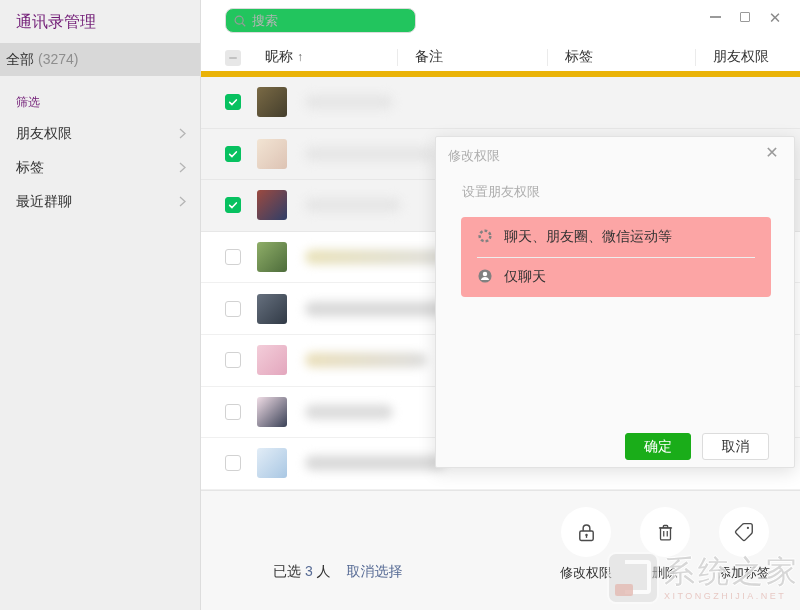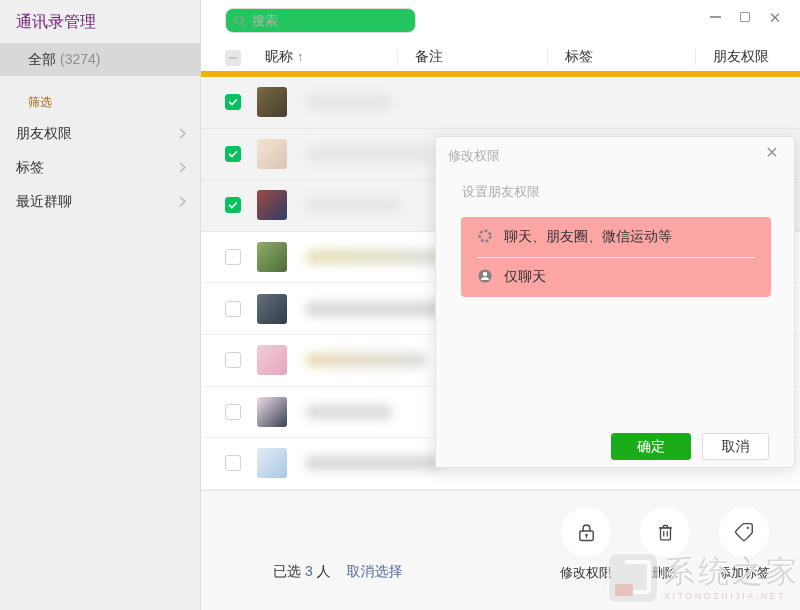--- a/index.html
+++ b/index.html
@@ -3,23 +3,23 @@
 <meta charset="utf-8">
 <style>
   * { margin:0; padding:0; box-sizing:border-box; }
   html,body { width:800px; height:610px; }
   body { font-family:"Liberation Sans","DejaVu Sans",sans-serif; font-size:14px; color:#333; }
   .window { position:relative; width:800px; height:610px; background:#fff; overflow:hidden; }
 
   
   .sidebar { position:absolute; left:0; top:0; width:201px; height:610px; background:#efefef; border-right:1px solid #ddd; }
   .sb-title { padding:12px 16px 10px; color:#701a75; font-size:16px;border-radius:16px; }
-  .sb-selected { height:33px; line-height:33px; background:#d8d8d8; padding:0 28px; cursor:default; }
+  .sb-selected { height:33px; line-height:33px; background:#d8d8d8; padding:0 6px; cursor:default; }
   .sb-selected .count { color:#8e8e8e; margin-left:4px; }
-  .sb-filter { padding:18px 28px 6px; color:#a16207; font-size:12px; }
+  .sb-filter { padding:18px 16px 6px; color:#701a75; font-size:12px; }
   .sb-item { height:34px; display:flex; align-items:center; padding:0 14px 0 16px; color:#333; cursor:default; }
   .sb-item .lbl { flex:1; }
 
   
   .main { position:absolute; left:201px; top:0; right:0; bottom:0; background:#fff; }
   .topbar { position:relative; height:46px; }
   .search-wrap { position:absolute; left:24px; top:8px; width:191px; height:25px; }
   .search-wrap input { width:100%; height:100%; border:1px solid #dcdcdc; border-radius:8px; padding:0 20px 0 26px; font-size:13px; color:#333; outline:none; background:#22c55e; font-family:inherit; }
   .search-wrap input::placeholder { color:#b5b5b5; }
   .search-icon { position:absolute; left:8px; top:5.5px; }
@@ -63,21 +63,21 @@
   .modal { position:absolute; left:435px; top:136px; width:360px; height:332px; background:#fafafa; border:1px solid #e2e2e2; border-radius:2px; box-shadow:0 4px 18px rgba(0,0,0,.12); z-index:10; }
   .m-title { position:absolute; left:12px; top:10px; font-size:13px; color:#aeaeae; }
   .m-close { position:absolute; right:12px; top:6px; font-size:16px; color:#9a9a9a; width:20px; height:20px; text-align:center; cursor:default; }
   .m-sub { position:absolute; left:26px; top:46px; font-size:13px; color:#aeaeae; }
   .m-options { position:absolute; left:25px; top:80px; width:310px; height:80px; background:#fca5a5; border-radius:4px; }
   .m-opt { position:relative; height:40px; display:flex; align-items:center; padding-left:16px; cursor:default; }
   .m-opt + .m-opt::before { content:""; position:absolute; left:16px; right:16px; top:0; height:1px; background:#eee; }
   .m-opt .olabel { margin-left:11px; font-size:14px; color:#333; }
   .m-btns { position:absolute; right:25px; top:296px; display:flex; gap:11px; }
   .btn { height:27px; border-radius:3px; font-size:14px; display:flex; align-items:center; justify-content:center; cursor:default; font-family:inherit; }
-  .btn-confirm { width:80px; background:#1aad19; color:#fff; border:1px solid #1aad19; }
+  .btn-confirm { width:66px; background:#1aad19; color:#fff; border:1px solid #1aad19; }
   .btn-cancel { width:67px; background:#fff; color:#333; border:1px solid #dcdcdc; }
 
   
   .watermark { position:absolute; right:0px; bottom:6px; display:flex; align-items:center; z-index:20; opacity:.9; pointer-events:none; }
   .wm-logo { width:52px; height:52px; border-radius:9px; background:rgba(214,214,214,.55); border:2px solid rgba(255,255,255,.85); position:relative; flex:0 0 auto; }
   .wm-logo::before { content:""; position:absolute; right:6px; top:6px; width:22px; height:26px; border:4px solid rgba(255,255,255,.9); border-left:none; border-radius:0 4px 4px 0; }
   .wm-logo::after { content:""; position:absolute; left:6px; bottom:6px; width:18px; height:12px; background:rgba(226,180,172,.8); border-radius:2px; }
   .wm-text { margin-left:5px; }
   .wm-cn { font-size:31px; font-weight:normal; letter-spacing:3px; color:#d4d4d4; text-shadow:-1px 0 #fff,1px 0 #fff,0 -1px #fff,0 1px #fff; line-height:1.1; white-space:nowrap; }
   .wm-en { font-size:9px; letter-spacing:2.5px; color:#e6c4bf; margin-top:1px; white-space:nowrap; }

